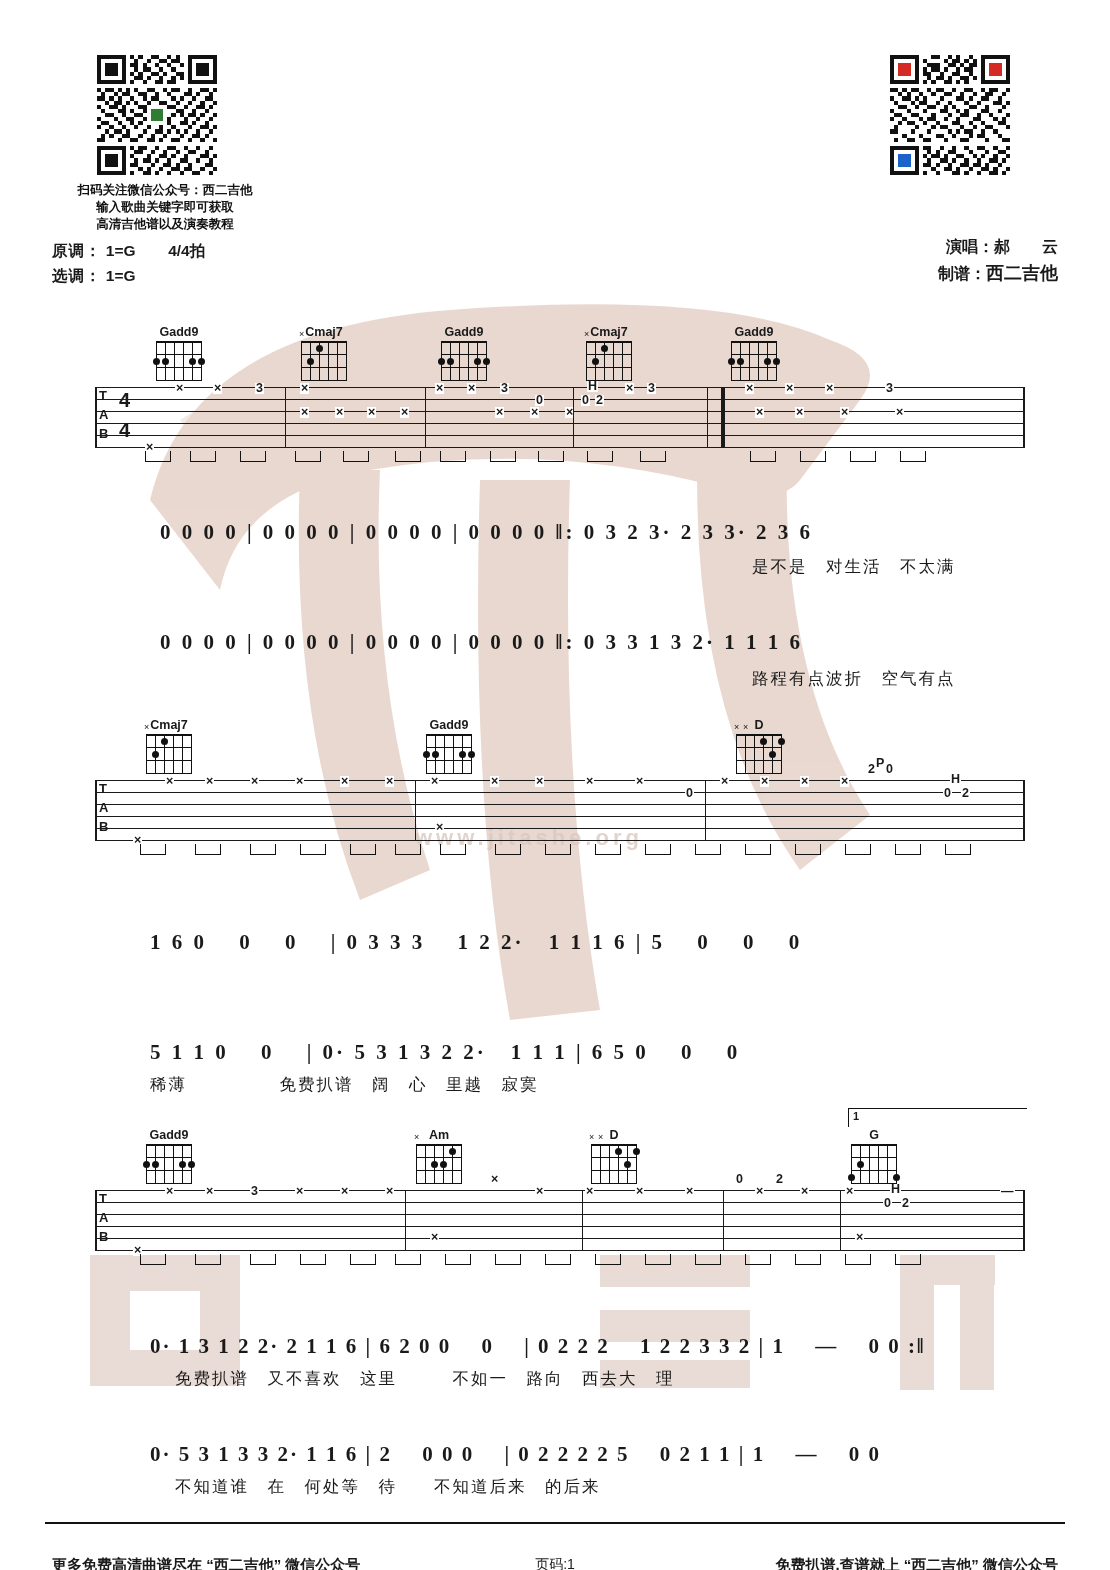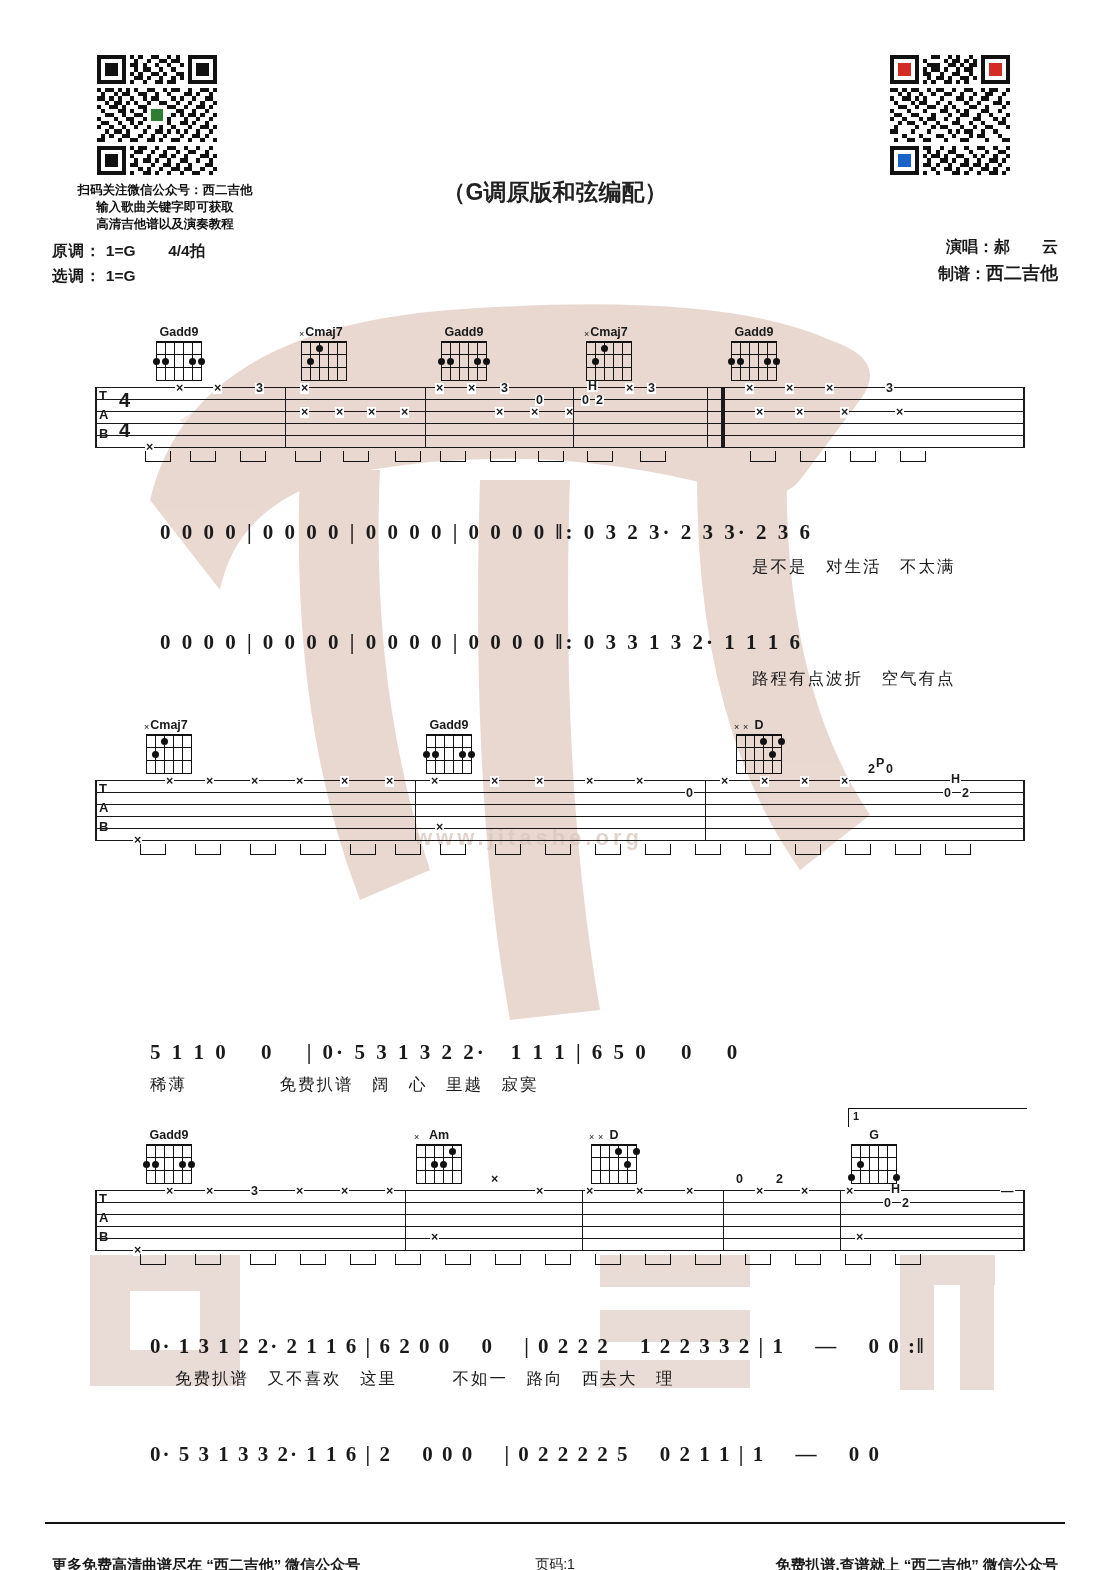--- a/index.html
+++ b/index.html
@@ -531,21 +531,20 @@
     </svg>
   </div>
 
   <div class="qr-caption" style="left:50px;top:182px;width:230px;text-align:center;">
     <div>扫码关注微信公众号：西二吉他</div>
     <div>输入歌曲关键字即可获取</div>
     <div>高清吉他谱以及演奏教程</div>
   </div>
 
 
-  <div class="subtitle" style="top:177px;">（G调原版和弦编配）</div>
 
   <div class="keyinfo" style="left:52px;top:238px;">
     <div>
       <span class="lbl">原调：</span>
       <span>1=G</span>
       <span style="display:inline-block;width:24px;"></span>
       <span>4/4拍</span>
     </div>
     <div>
       <span class="lbl">选调：</span>
@@ -972,20 +971,21 @@
           <span class="beam" style="left:0;width:26px"></span>
         </div>
       <div class="rh2" style="left:850px;width:26px;">
           <span class="s1" style="left:0"></span>
           <span class="s2" style="left:25px"></span>
           <span class="beam" style="left:0;width:26px"></span>
         </div>
     </div>
   </div>
 
+  <div class="notation" style="left:150px;top:928px;letter-spacing:3px;">1 6 0　 0　 0　 | 0 3 3 3　 1 2 2·　1 1 1 6 | 5　 0　 0　 0</div>
 
   <div class="notation" style="left:150px;top:1038px;letter-spacing:3px;">5 1 1 0　 0　 | 0· 5 3 1 3 2 2·　1 1 1 | 6 5 0　 0　 0</div>
   <div class="lyrics" style="left:150px;top:1074px;letter-spacing:2px;">稀薄　　　　　免费扒谱　阔　心　里越　寂寞</div>
 
   <div style="position:absolute;left:848px;top:1108px;width:178px;height:18px;border-left:1.6px solid #111;border-top:1.6px solid #111;">
     <span style="position:absolute;left:4px;top:1px;font-size:11px;font-weight:bold;">1</span>
   </div>
 
   <div class="system" style="top:1128px;">
     <div class="chord" style="left:45px;top:0;">
@@ -1186,20 +1186,21 @@
           <span class="s2" style="left:25px"></span>
           <span class="beam" style="left:0;width:26px"></span>
         </div>
     </div>
   </div>
 
   <div class="notation" style="left:150px;top:1332px;letter-spacing:2px;">0· 1 3 1 2 2·  2 1 1 6 | 6 2 0 0　 0　 | 0 2 2 2　 1 2 2 3 3 2 | 1　 —　 0 0 :‖</div>
   <div class="lyrics" style="left:175px;top:1368px;letter-spacing:2px;">免费扒谱　又不喜欢　这里　　　不如一　路向　西去大　理</div>
 
   <div class="notation" style="left:150px;top:1440px;letter-spacing:2px;">0· 5 3 1 3 3 2·  1 1 6 | 2　 0 0 0　 | 0 2 2 2 2 5　 0 2 1 1 | 1　 —　 0 0</div>
+  <div class="lyrics" style="left:175px;top:1476px;letter-spacing:2px;">不知道谁　在　何处等　待　　不知道后来　的后来</div>
 
   <div class="hr" style="top:1522px;"></div>
   <div class="footer">
     <span class="l">更多免费高清曲谱尽在 “西二吉他” 微信公众号</span>
     <span class="c">页码:1</span>
     <span class="r">免费扒谱,查谱就上 “西二吉他” 微信公众号</span>
   </div>
 
 </div>
 

